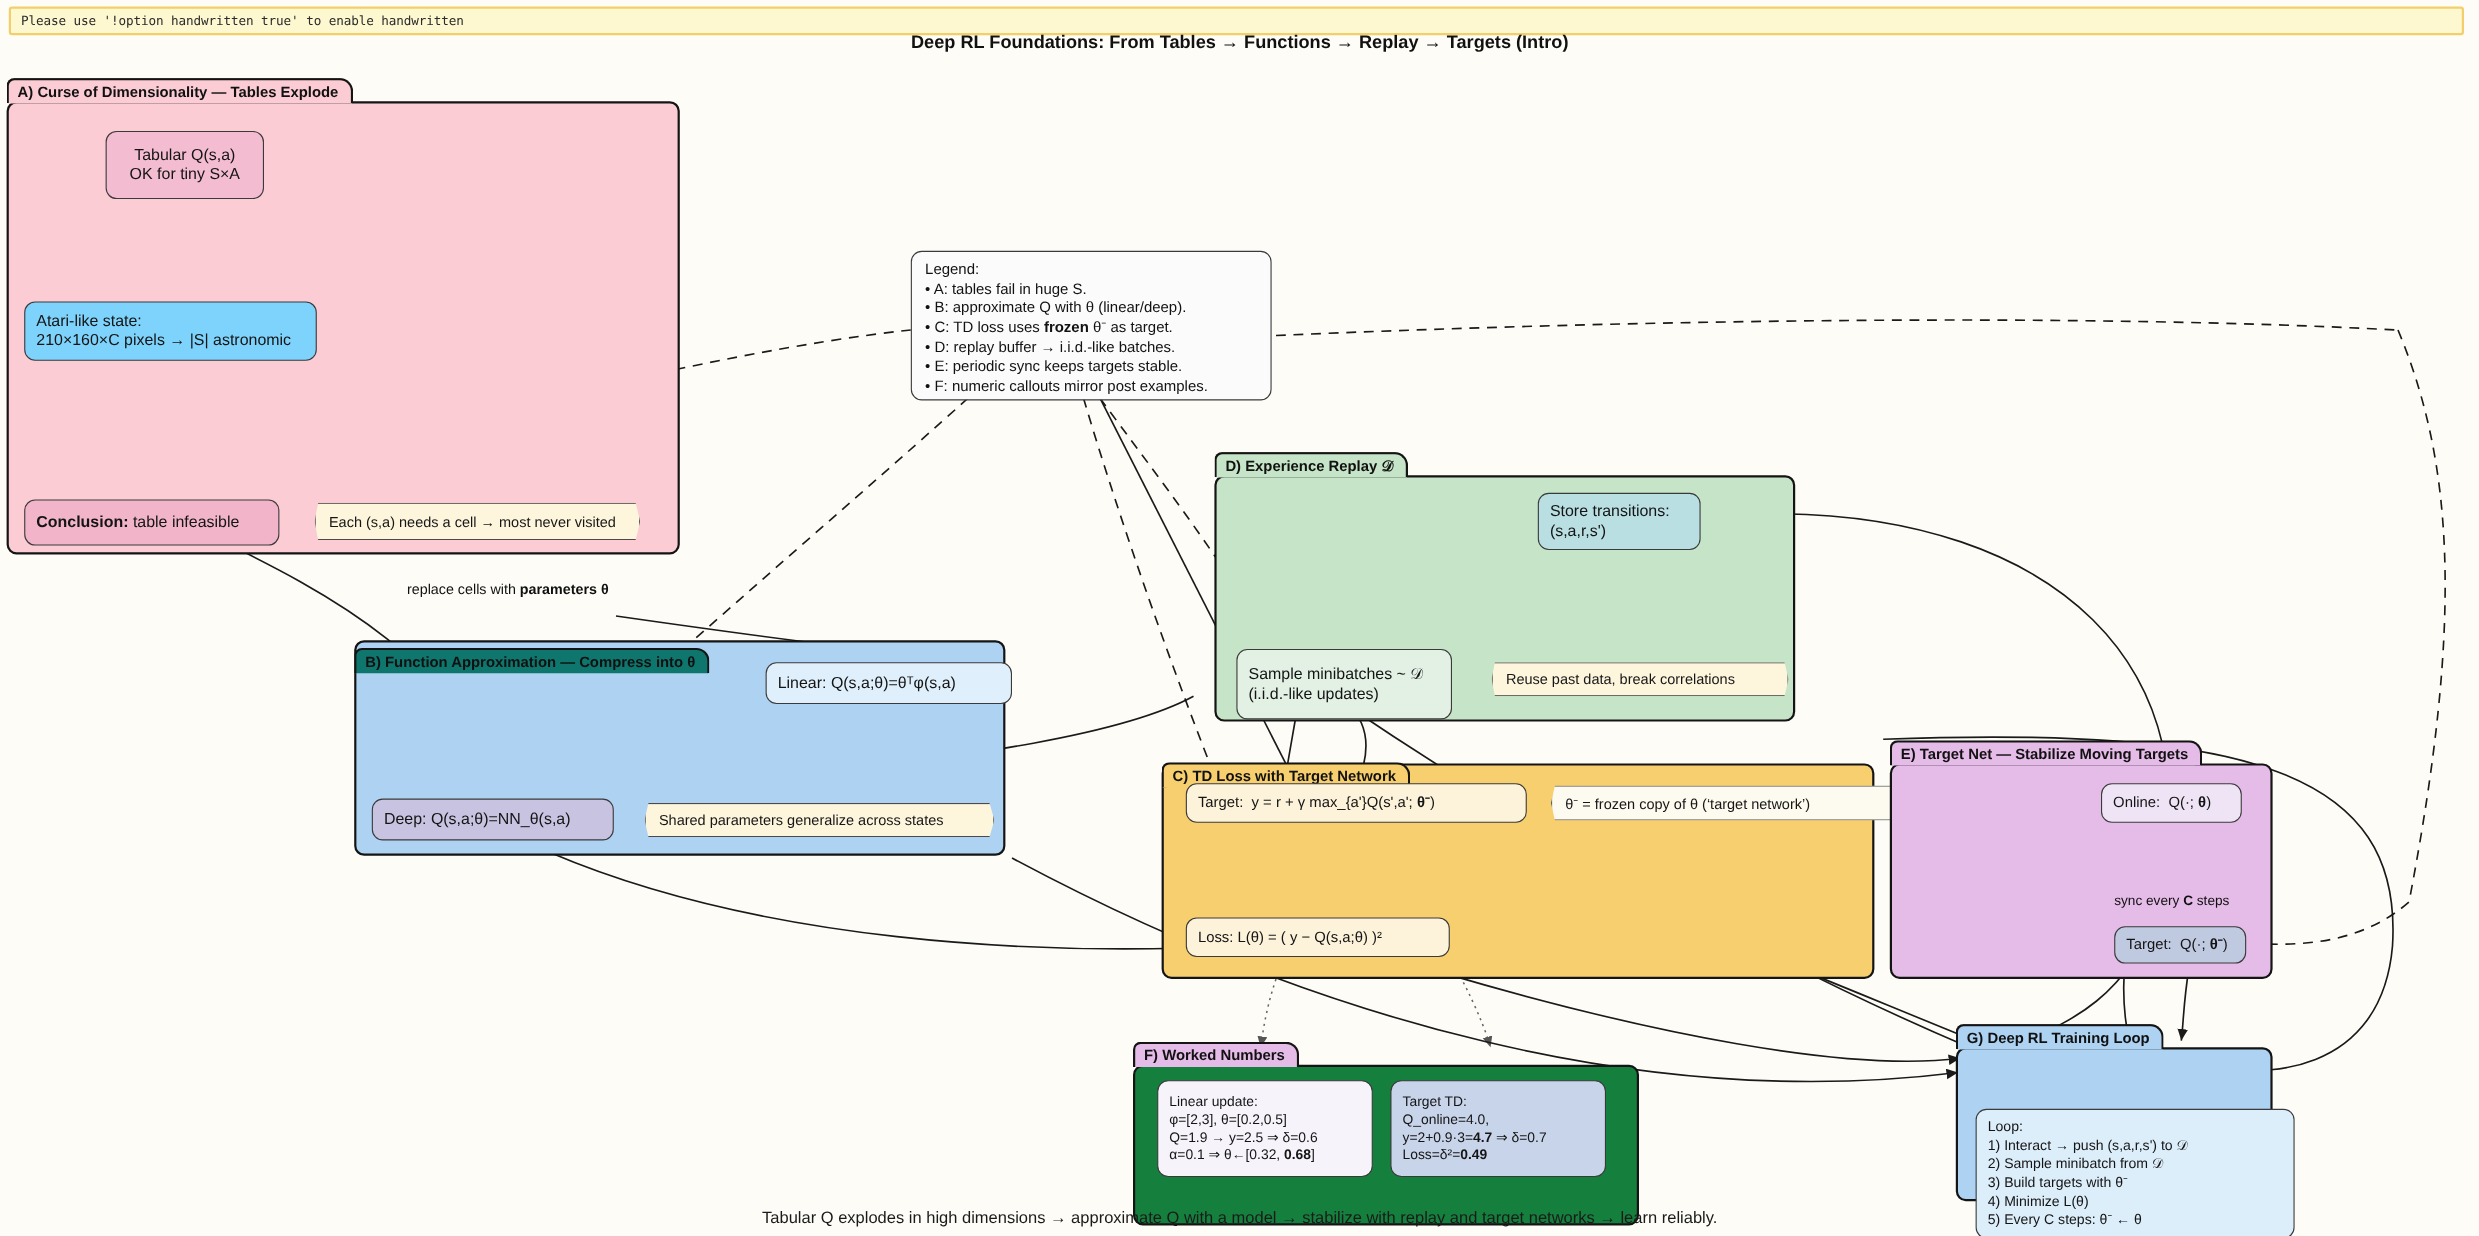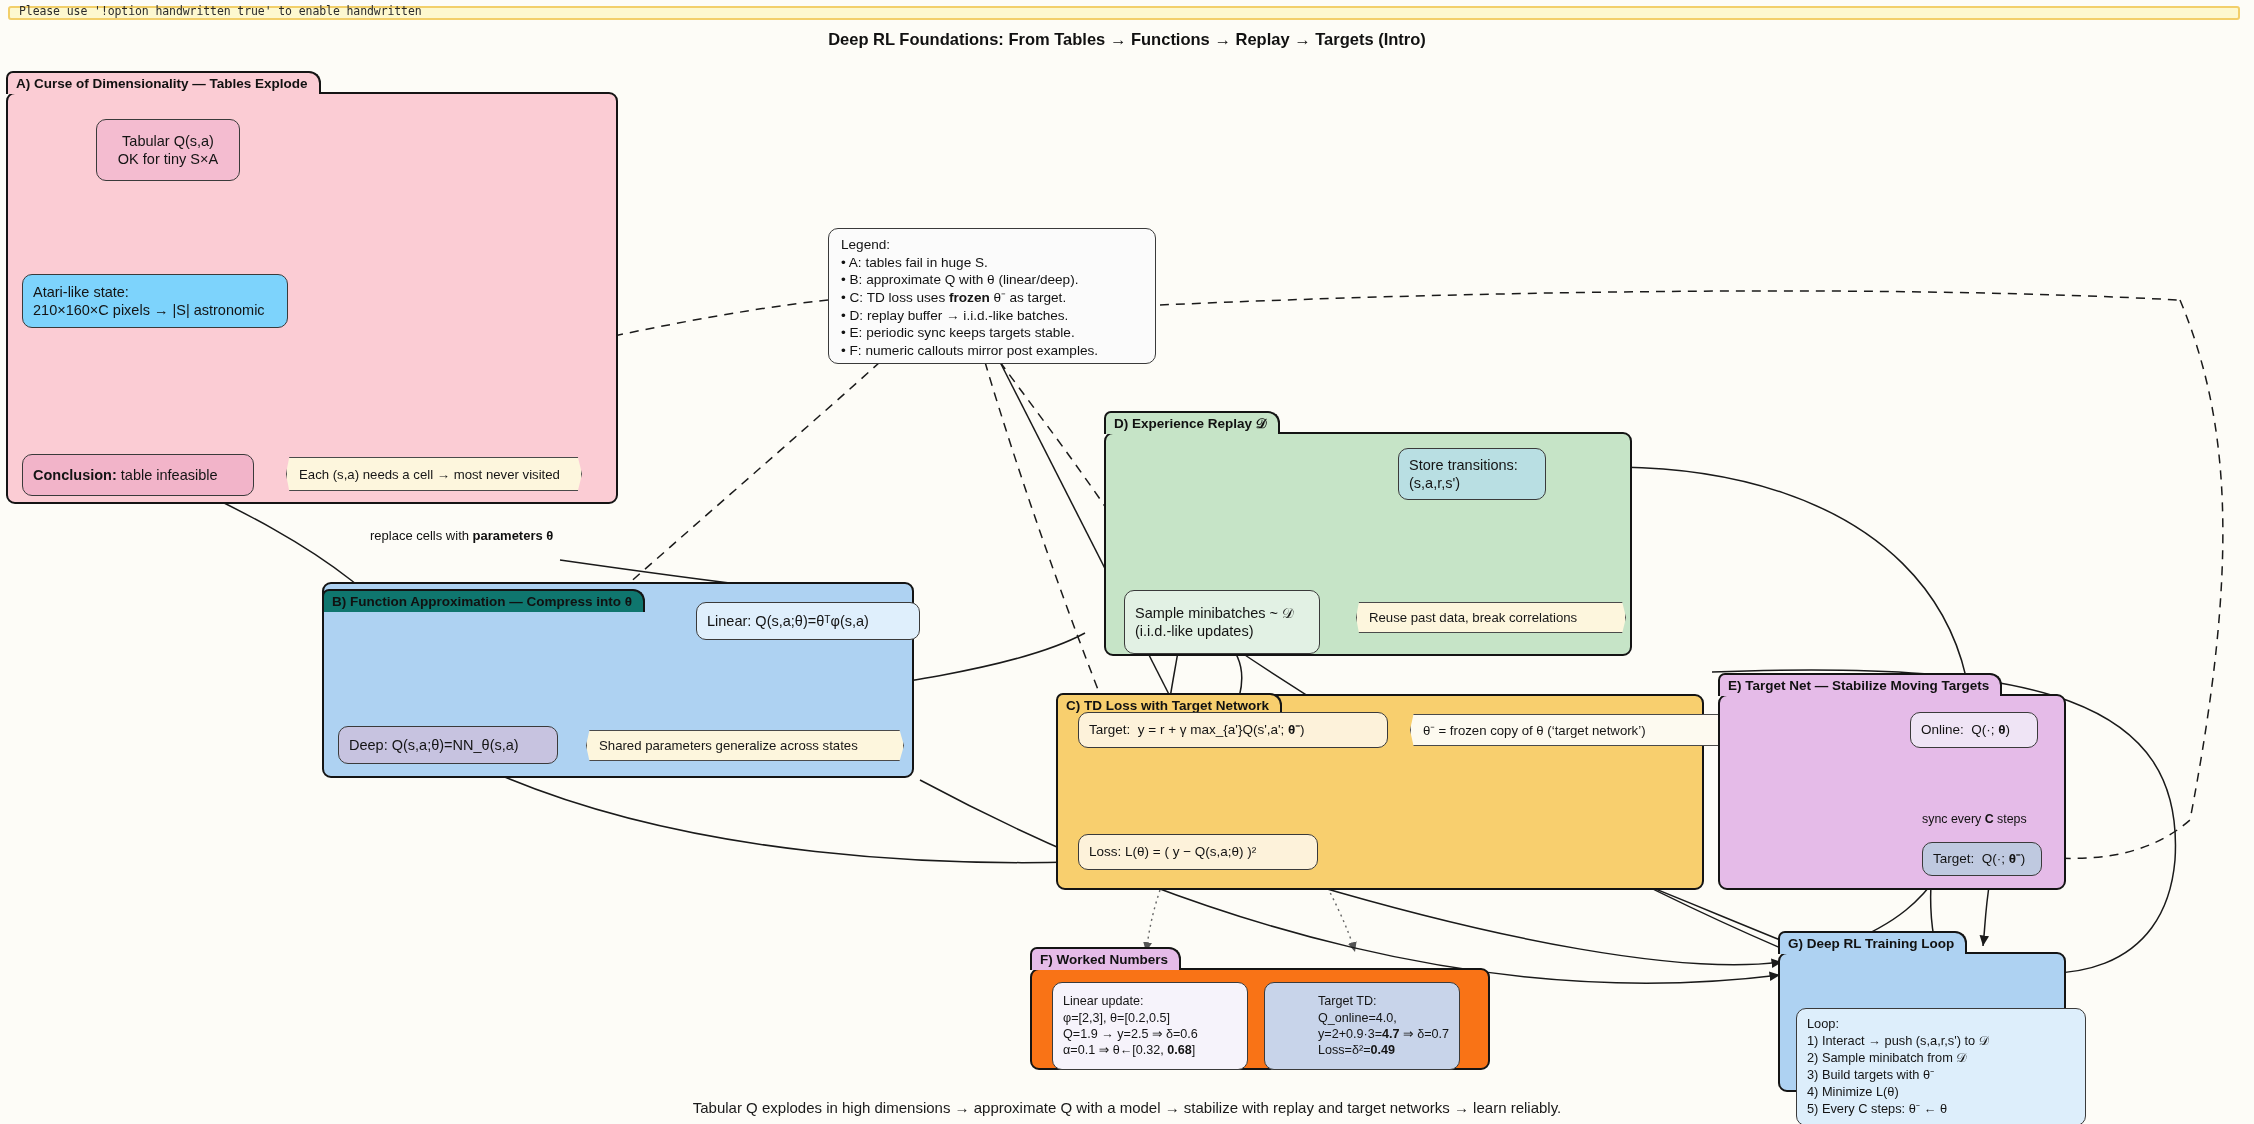--- a/index.html
+++ b/index.html
@@ -4,24 +4,24 @@
 <style>
   html,body{margin:0;padding:0;}
   body{
     width:2254px;height:1124px;
     background:#fdfcf7;
     font-family:"Liberation Sans", sans-serif;
     position:relative;
     overflow:hidden;
   }
   .warn-bar{
-    position:absolute;left:8px;top:6px;width:2232px;height:14px;
+    position:absolute;left:8px;top:6px;width:2232px;height:26px;
     background:#fdf8cf;border:2px solid #f2cf6a;border-radius:3px;
     box-sizing:border-box;
-    display:flex;align-items:flex-end;
+    display:flex;align-items:center;
   }
   .warn-bar .txt{
     font-family:"DejaVu Sans Mono","Liberation Mono",monospace;
     font-size:11.5px;color:#2b2b2b;padding-left:9px;letter-spacing:-0.1px;
   }
   .page-title{
     position:absolute;left:0;top:30px;width:2254px;text-align:center;
     font-size:16.5px;font-weight:bold;color:#111;
   }
   .footer{
@@ -232,28 +232,28 @@
     <span>Online:&nbsp; Q(·; <b>θ</b>)</span>
   </div>
 
   <div class="edge-label" style="left:202px;top:116px;font-size:12.4px;">sync every <b>C</b> steps</div>
 
   <div class="node sm" style="left:202px;top:146px;width:120px;height:34px;background:#bfc9e0;">
     <span>Target:&nbsp; Q(·; <b>θ⁻</b>)</span>
   </div>
 </div>
 
-<div class="panel" style="left:1030px;top:968px;width:460px;height:102px;background:#f97316;">
+<div class="panel" style="left:1030px;top:968px;width:460px;height:146px;background:#15803d;">
   <div class="ptitle" style="background:#e5bbe8;">F) Worked Numbers</div>
 
   <div class="node sm" style="left:20px;top:12px;width:196px;height:88px;background:#f6f3fb;font-size:12.6px;line-height:1.30;">
     <span>Linear update:<br>φ=[2,3], θ=[0.2,0.5]<br>Q=1.9 → y=2.5 ⇒ δ=0.6<br>α=0.1 ⇒ θ←[0.32, <b>0.68</b>]</span>
   </div>
 
-  <div class="node sm" style="left:232px;top:12px;width:196px;height:88px;background:#c8d4ea;font-size:12.6px;line-height:1.30;align-items:flex-end;">
+  <div class="node sm" style="left:232px;top:12px;width:196px;height:88px;background:#c8d4ea;font-size:12.6px;line-height:1.30;">
     <span>Target TD:<br>Q_online=4.0,<br>y=2+0.9·3=<b>4.7</b> ⇒ δ=0.7<br>Loss=δ²=<b>0.49</b></span>
   </div>
 </div>
 
 <div class="panel" style="left:1778px;top:952px;width:288px;height:140px;background:#aed2f2;">
   <div class="ptitle" style="background:#aed2f2;">G) Deep RL Training Loop</div>
 
   <div class="node sm" style="left:16px;top:10px;width:290px;height:118px;background:#ddeefb;white-space:pre-line;font-size:12.8px;line-height:1.32;margin-top:44px;">
     <span>Loop:
 1) Interact → push (s,a,r,s') to 𝒟

